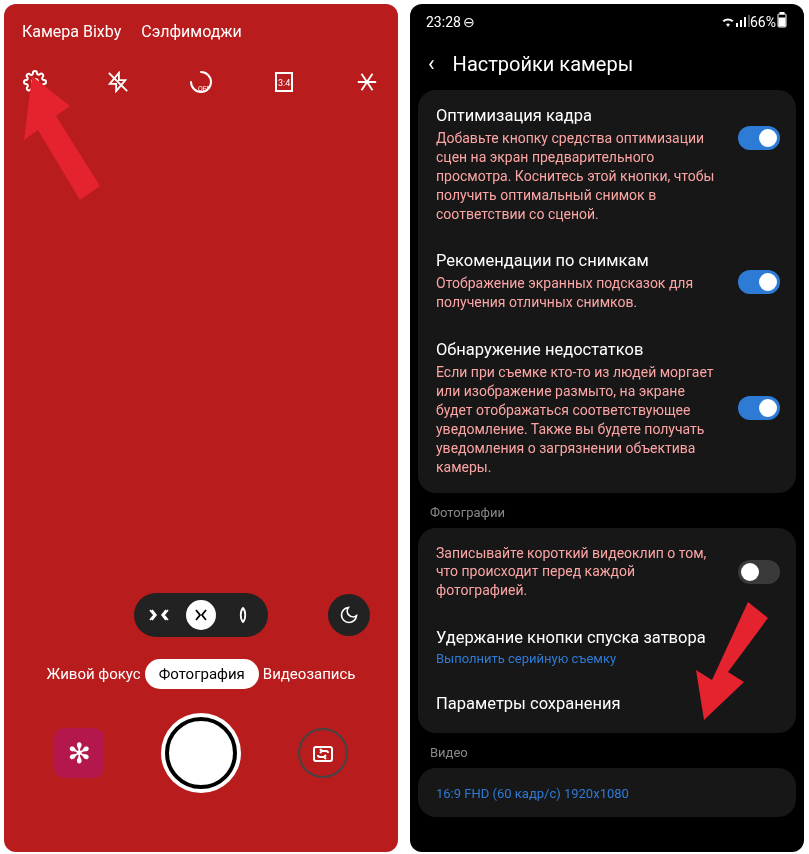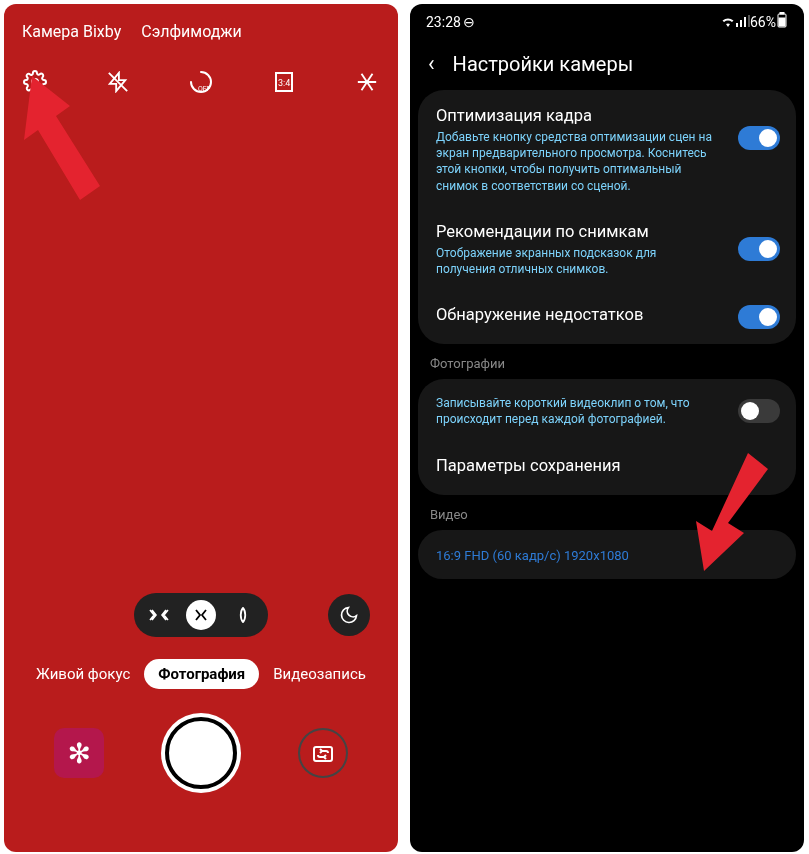--- a/index.html
+++ b/index.html
@@ -11,41 +11,41 @@
   
   .cam-top { display: flex; gap: 20px; padding: 18px 18px 10px; font-size: 16px; }
   .cam-toolbar { display: flex; justify-content: space-between; padding: 18px 18px; }
   .toolbar-icon { width: 26px; height: 26px; display: flex; align-items: center; justify-content: center; }
   .viewfinder { height: 480px; }
   .zoom-row { display: flex; align-items: center; justify-content: space-between; padding: 0 28px; }
   .zoom-pills { background: #222; border-radius: 30px; padding: 7px 10px; display: flex; gap: 12px; align-items: center; }
   .zoom-item { width: 30px; height: 30px; display: flex; align-items: center; justify-content: center; border-radius: 50%; }
   .zoom-item.active { background: #fff; color: #000; }
   .night-btn { width: 42px; height: 42px; border-radius: 50%; background: #222; display: flex; align-items: center; justify-content: center; }
-  .modes { display: flex; gap: 14px; justify-content: center; align-items: center; padding: 22px 0 18px; font-size: 15px; }
-  .mode-pill { background: #fff; color: #000; padding: 6px 14px; border-radius: 18px; font-weight: 700; }
+  .modes { display: flex; gap: 4px; justify-content: center; align-items: center; padding: 22px 0 18px; font-size: 15px; }
+  .mode-pill { background: #fff; color: #000; padding: 6px 14px; border-radius: 18px; font-weight: 400; }
   .shutter-row { display: flex; justify-content: space-around; align-items: center; padding: 10px 20px 30px; }
   .thumb { width: 50px; height: 50px; border-radius: 10px; background: #b4174c; display: flex; align-items: center; justify-content: center; font-size: 28px; color: #fff; }
   .shutter { width: 72px; height: 72px; border-radius: 50%; background: #fff; border: 4px solid #000; box-shadow: 0 0 0 4px #fff; }
   .switch-cam { width: 50px; height: 50px; border-radius: 50%; border: 2px solid #444; display: flex; align-items: center; justify-content: center; }
 
   
   .arrow { position: absolute; pointer-events: none; }
   .arrow svg { display: block; }
 
   
   .status-bar { display: flex; justify-content: space-between; padding: 8px 16px 4px; font-size: 14px; align-items: center; }
   .status-icons { display: flex; gap: 0; align-items: center; }
   .hdr { display: flex; align-items: center; gap: 18px; padding: 16px 18px 14px; font-size: 20px; }
   .back-arrow { font-size: 22px; }
   .section-label { color: #888; font-size: 13px; padding: 12px 20px 8px; }
-  .card { background: #171717; border-radius: 26px; margin: 0 8px; padding: 2px 0; }
+  .card { background: #171717; border-radius: 18px; margin: 0 8px; padding: 2px 0; }
   .row { padding: 14px 18px; position: relative; }
   .row-title { font-size: 16.5px; margin-bottom: 4px; }
-  .row-desc { font-size: 12px; color: #7dd3fc; line-height: 1.35; padding-right: 60px; }
+  .row-desc { font-size: 14px; color: #fca5a5; line-height: 1.35; padding-right: 60px; }
   .row-link { font-size: 13px; color: #2e7bd6; margin-top: 2px; }
   .toggle { position: absolute; right: 16px; top: 50%; transform: translateY(-50%); width: 42px; height: 24px; border-radius: 12px; background: #3a3a3a; }
   .toggle.on { background: #2e7bd6; }
   .toggle::after { content: ''; position: absolute; width: 18px; height: 18px; border-radius: 50%; background: #fff; top: 3px; left: 3px; transition: left 0.2s; }
   .toggle.on::after { left: 21px; }
   .toggle-t1 { top: 34px; transform: none; }
 </style>
 </head>
 <body>
 
@@ -186,29 +186,34 @@
       <div class="row-desc">Добавьте кнопку средства оптимизации сцен на экран предварительного просмотра. Коснитесь этой кнопки, чтобы получить оптимальный снимок в соответствии со сценой.</div>
       <div class="toggle on toggle-t1"></div>
     </div>
     <div class="row">
       <div class="row-title">Рекомендации по снимкам</div>
       <div class="row-desc">Отображение экранных подсказок для получения отличных снимков.</div>
       <div class="toggle on"></div>
     </div>
     <div class="row">
       <div class="row-title">Обнаружение недостатков</div>
+      <div class="row-desc">Если при съемке кто-то из людей моргает или изображение размыто, на экране будет отображаться соответствующее уведомление. Также вы будете получать уведомления о загрязнении объектива камеры.</div>
       <div class="toggle on"></div>
     </div>
   </div>
 
   <div class="section-label">Фотографии</div>
   <div class="card" style="position:relative;">
     <div class="row">
       <div class="row-desc">Записывайте короткий видеоклип о том, что происходит перед каждой фотографией.</div>
       <div class="toggle"></div>
+    </div>
+    <div class="row">
+      <div class="row-title">Удержание кнопки спуска затвора</div>
+      <div class="row-link">Выполнить серийную съемку</div>
     </div>
     <div class="row">
       <div class="row-title">Параметры сохранения</div>
     </div>
 
     <div class="arrow" style="right:28px; top:74px;">
       <svg width="90" height="120" viewBox="0 0 90 120">
           <polygon points="70,0 90,16 50,70 66,80 26,118 18,68 34,78" fill="#e4232f"></polygon>
         </svg>
     </div>

